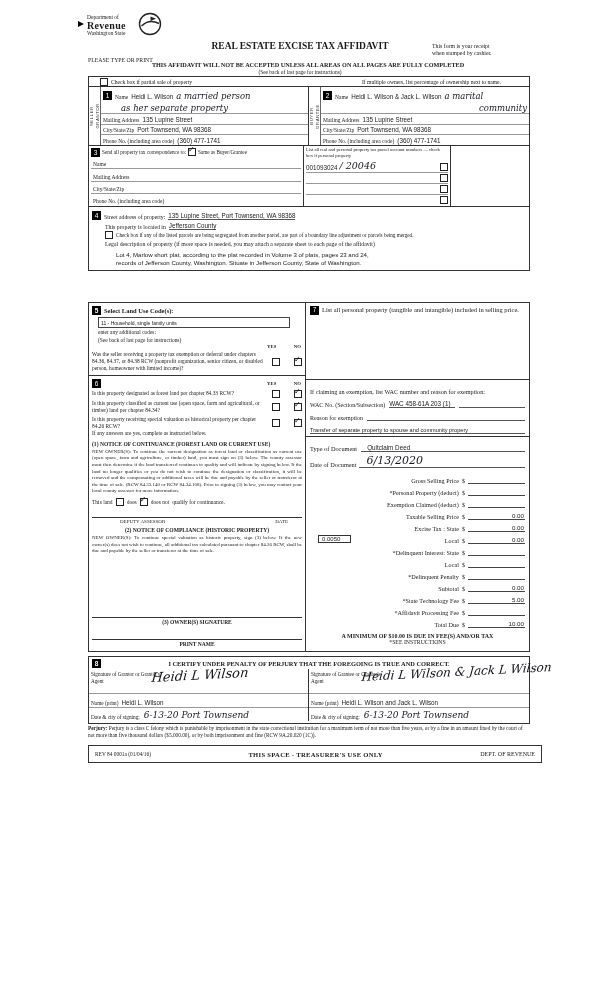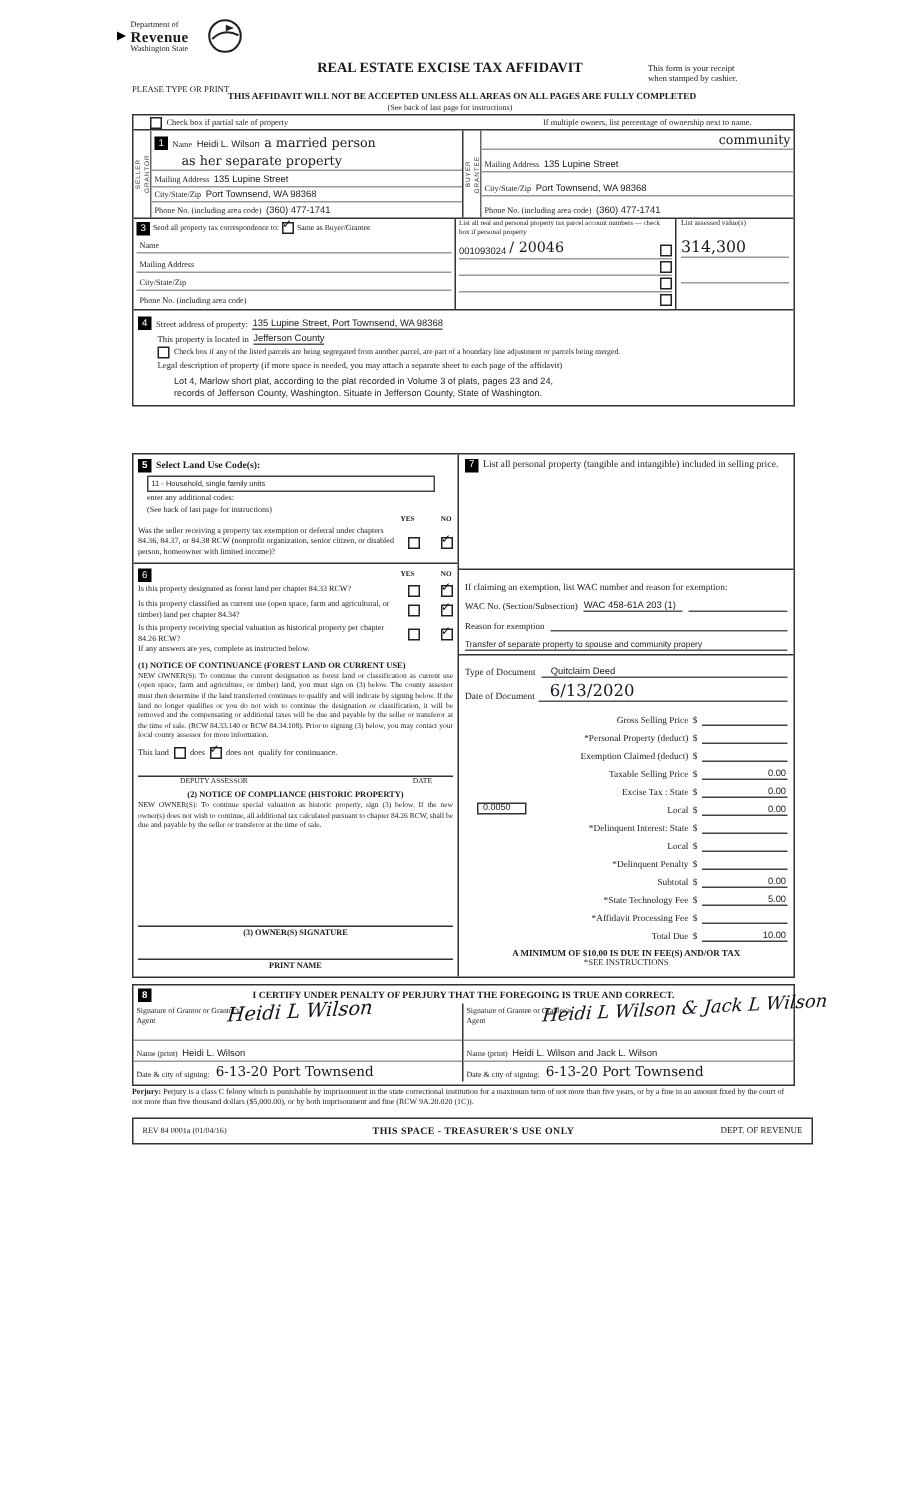--- a/index.html
+++ b/index.html
@@ -8,21 +8,21 @@
   .abs{position:absolute;}
 
   
   .numbox{display:inline-flex;align-items:center;justify-content:center;flex:none;
           width:9px;height:9px;background:#000;color:#fff;font-size:6.5px;
           font-family:"Liberation Sans",sans-serif;}
   .cb{position:relative;display:inline-block;flex:none;width:6px;height:6px;
       border:1px solid #222;background:#fff;vertical-align:middle;}
   .cb.checked::after{content:"\2713";position:absolute;left:-1px;top:-4px;font-size:8px;
       color:#111;font-family:"DejaVu Sans",sans-serif;}
-  .hand{font-family:"DejaVu Serif",serif;color:#17171f;}
+  .hand{font-family:"DejaVu Serif",serif;font-style:italic;color:#17171f;}
   .sig{font-family:"DejaVu Serif",serif;font-style:italic;color:#101018;white-space:nowrap;
        transform:rotate(-3deg) skewX(-8deg);transform-origin:left bottom;display:inline-block;}
   .typed{font-family:"Liberation Sans",sans-serif;font-size:6.3px;}
   .lbl{font-size:5.5px;color:#222;}
   .b{font-weight:bold;}
   .u{border-bottom:1px solid #555;}
   .grow{flex:1;}
 
   
   .tri{left:78px;top:21px;width:0;height:0;border-left:6px solid #000;
@@ -214,20 +214,26 @@
           </div>
         </div>
       </div>
 
       <div class="party second">
         <div class="vstrip">
           <span>BUYER</span>
           <span>GRANTEE</span>
         </div>
         <div class="pbody">
+          <div class="frow name">
+            <span class="numbox">2</span>
+            <span class="lbl">Name</span>
+            <span class="typed">Heidi L. Wilson &amp; Jack L. Wilson</span>
+            <span class="hand h-inline">a marital</span>
+          </div>
           <div class="frow hand2 indent60">
             <span class="hand h-inline">community</span>
           </div>
           <div class="frow rest">
             <span class="lbl">Mailing Address</span>
             <span class="typed">135 Lupine Street</span>
           </div>
           <div class="frow rest">
             <span class="lbl">City/State/Zip</span>
             <span class="typed">Port Townsend, WA 98368</span>
@@ -270,28 +276,20 @@
         </div>
         <div class="pr-row">
             <span class="cb"></span>
           </div>
         <div class="pr-row">
             <span class="cb"></span>
           </div>
         <div class="pr-row" style="border-bottom:none;">
             <span class="cb"></span>
           </div>
-      </div>
-      <div class="s3right">
-        <div class="hd">List assessed value(s)</div>
-        <div class="av-row">
-            <span class="hand av-val">314,300</span>
-          </div>
-        <div class="av-row"></div>
-        <div class="av-row" style="border-bottom:none;"></div>
       </div>
     </div>
 
     <div class="s4">
       <div class="l1">
         <span class="numbox">4</span>
         <span>Street address of property:</span>
         <span class="typed u">135 Lupine Street, Port Townsend, WA 98368</span>
       </div>
       <div class="l2">

